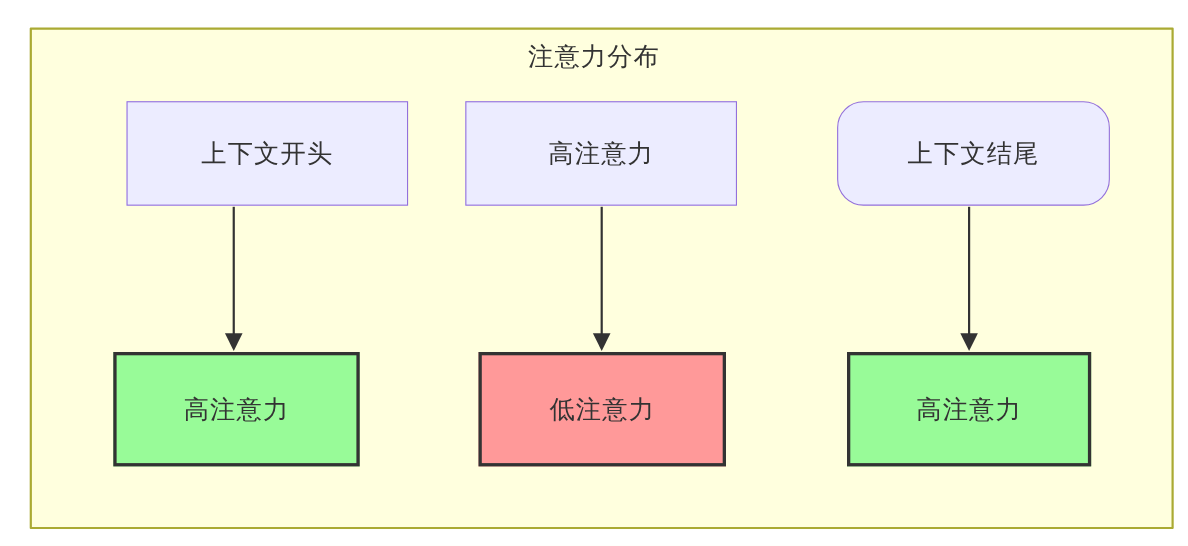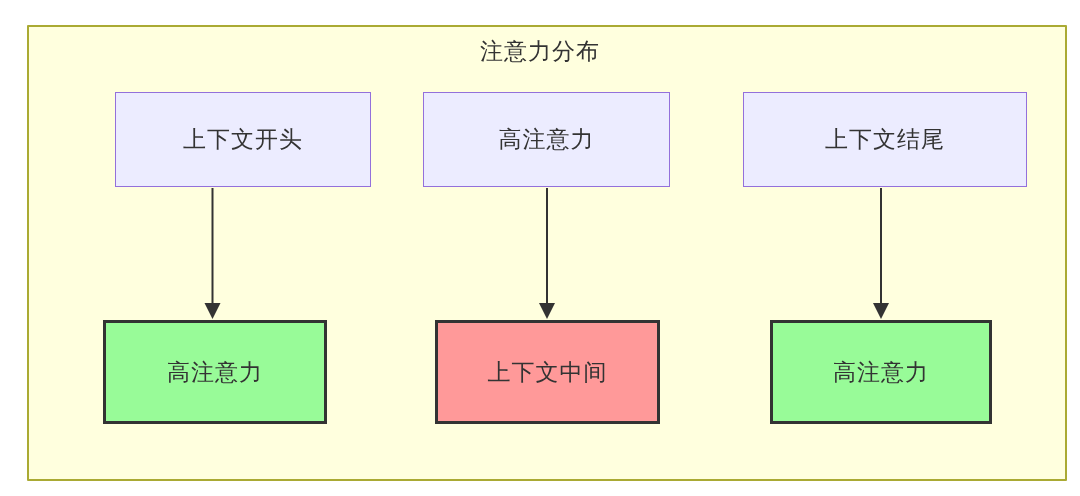--- a/index.html
+++ b/index.html
@@ -53,21 +53,21 @@
   }
   .node.bottom-node {
     border: 3px solid #333333;
     height: 104px;
     top: 320px;
   }
   .node.high { background: #98fb98; }
   .node.low  { background: #ff9999; }
   .t1 { left: 78px;  width: 256px; margin-left: 37px; }
   .t2 { left: 423px; width: 247px; }
-  .t3 { left: 743px; width: 284px; }
+  .t3 { left: 761px; width: 248px; border-radius: 24px; }
   .b1 { left: 103px; width: 224px; }
   .b2 { left: 435px; width: 225px; }
   .b3 { left: 770px; width: 222px; }
   .edges {
     position: absolute;
     left: 0;
     top: 0;
     width: 1080px;
     height: 496px;
     pointer-events: none;
@@ -80,21 +80,21 @@
 
   <div class="frame"></div>
 
   <div class="diagram-title">注意力分布</div>
 
   <div class="node top-node t1">上下文开头</div>
   <div class="node top-node t2">高注意力</div>
   <div class="node top-node t3">上下文结尾</div>
 
   <div class="node bottom-node high b1">高注意力</div>
-  <div class="node bottom-node low b2">上下文中间</div>
+  <div class="node bottom-node low b2">低注意力</div>
   <div class="node bottom-node high b3">高注意力</div>
 
   <svg class="edges" viewBox="0 0 1080 496" xmlns="http://www.w3.org/2000/svg">
     <g>
       <line x1="212.5" y1="188" x2="212.5" y2="305" stroke="#333333" stroke-width="2"></line>
       <polygon points="204.5,303 220.5,303 212.5,319" fill="#333333"></polygon>
     </g>
     <g>
       <line x1="547" y1="188" x2="547" y2="305" stroke="#333333" stroke-width="2"></line>
       <polygon points="539,303 555,303 547,319" fill="#333333"></polygon>

